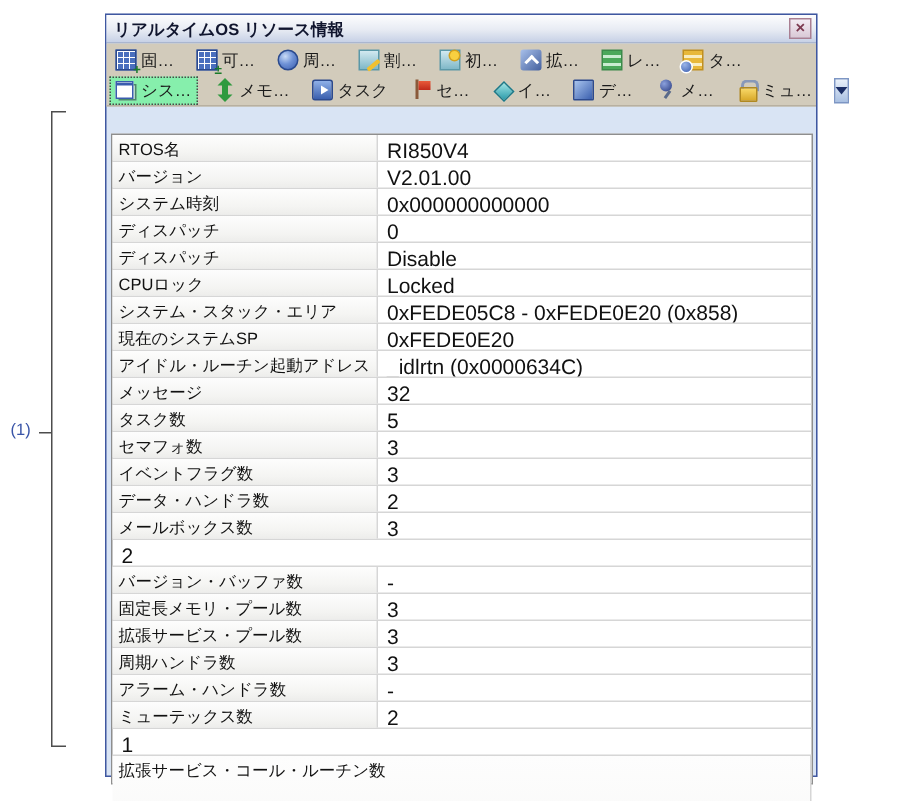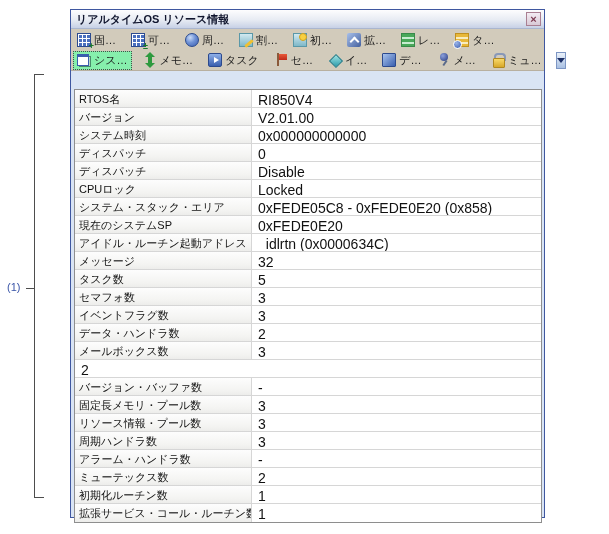--- a/index.html
+++ b/index.html
@@ -92,21 +92,21 @@
   .i-mailbox::after { content:""; position:absolute; left:7px; top:7px; width:2px; height:6px;
     background:#5a6a8a; transform:rotate(35deg); }
   .i-mutex::before { content:""; position:absolute; left:3px; top:0; width:8px; height:6px;
     border:2px solid #8898b8; border-bottom:none; border-radius:4px 4px 0 0; }
   .i-mutex::after { content:""; position:absolute; left:2px; top:5px; width:10px; height:8px;
     background:linear-gradient(#f8d868,#d8a828); border:1px solid #b08820; border-radius:1px; }
 
   
   .rtable { margin:18px 2px 0 3px; height:434px; background:#ffffff; border:1px solid #8e8e8e; }
   .trow { display:flex; height:18px; border-bottom:1px solid #d6d6d6; }
-  .trow:last-child { border-bottom:none; }
+  .trow:last-child { border-bottom:none;flex-direction:column; }
   .tlabel { flex:0 0 177px; border-right:1px solid #d6d6d6; padding:2px 2px 0 4px;
     background:linear-gradient(180deg,#fdfdfd 0%,#f4f4f2 70%,#ededeb 100%);
     font-size:11px; color:#111; white-space:nowrap; overflow:hidden; }
   .tvalue { flex:1; padding:2px 2px 0 6px; font-size:14px; color:#111; white-space:nowrap; overflow:hidden; }
 </style>
 </head>
 <body>
 
 <div class="bracket"></div>
 <div class="bracket-tick"></div>
@@ -261,37 +261,36 @@
     </div>
     <div class="trow">
       <div class="tlabel">バージョン・バッファ数</div>
       <div class="tvalue">-</div>
     </div>
     <div class="trow">
       <div class="tlabel">固定長メモリ・プール数</div>
       <div class="tvalue">3</div>
     </div>
     <div class="trow">
-      <div class="tlabel">リソース情報・プール数</div>
+      <div class="tlabel">拡張サービス・プール数</div>
       <div class="tvalue">3</div>
     </div>
     <div class="trow">
       <div class="tlabel">周期ハンドラ数</div>
       <div class="tvalue">3</div>
     </div>
     <div class="trow">
       <div class="tlabel">アラーム・ハンドラ数</div>
       <div class="tvalue">-</div>
     </div>
     <div class="trow">
       <div class="tlabel">ミューテックス数</div>
       <div class="tvalue">2</div>
     </div>
     <div class="trow">
-      <div class="tlabel">初期化ルーチン数</div>
       <div class="tvalue">1</div>
     </div>
     <div class="trow">
       <div class="tlabel">拡張サービス・コール・ルーチン数</div>
       <div class="tvalue">1</div>
     </div>
   </div>
 </div>
 
 </body></html>

